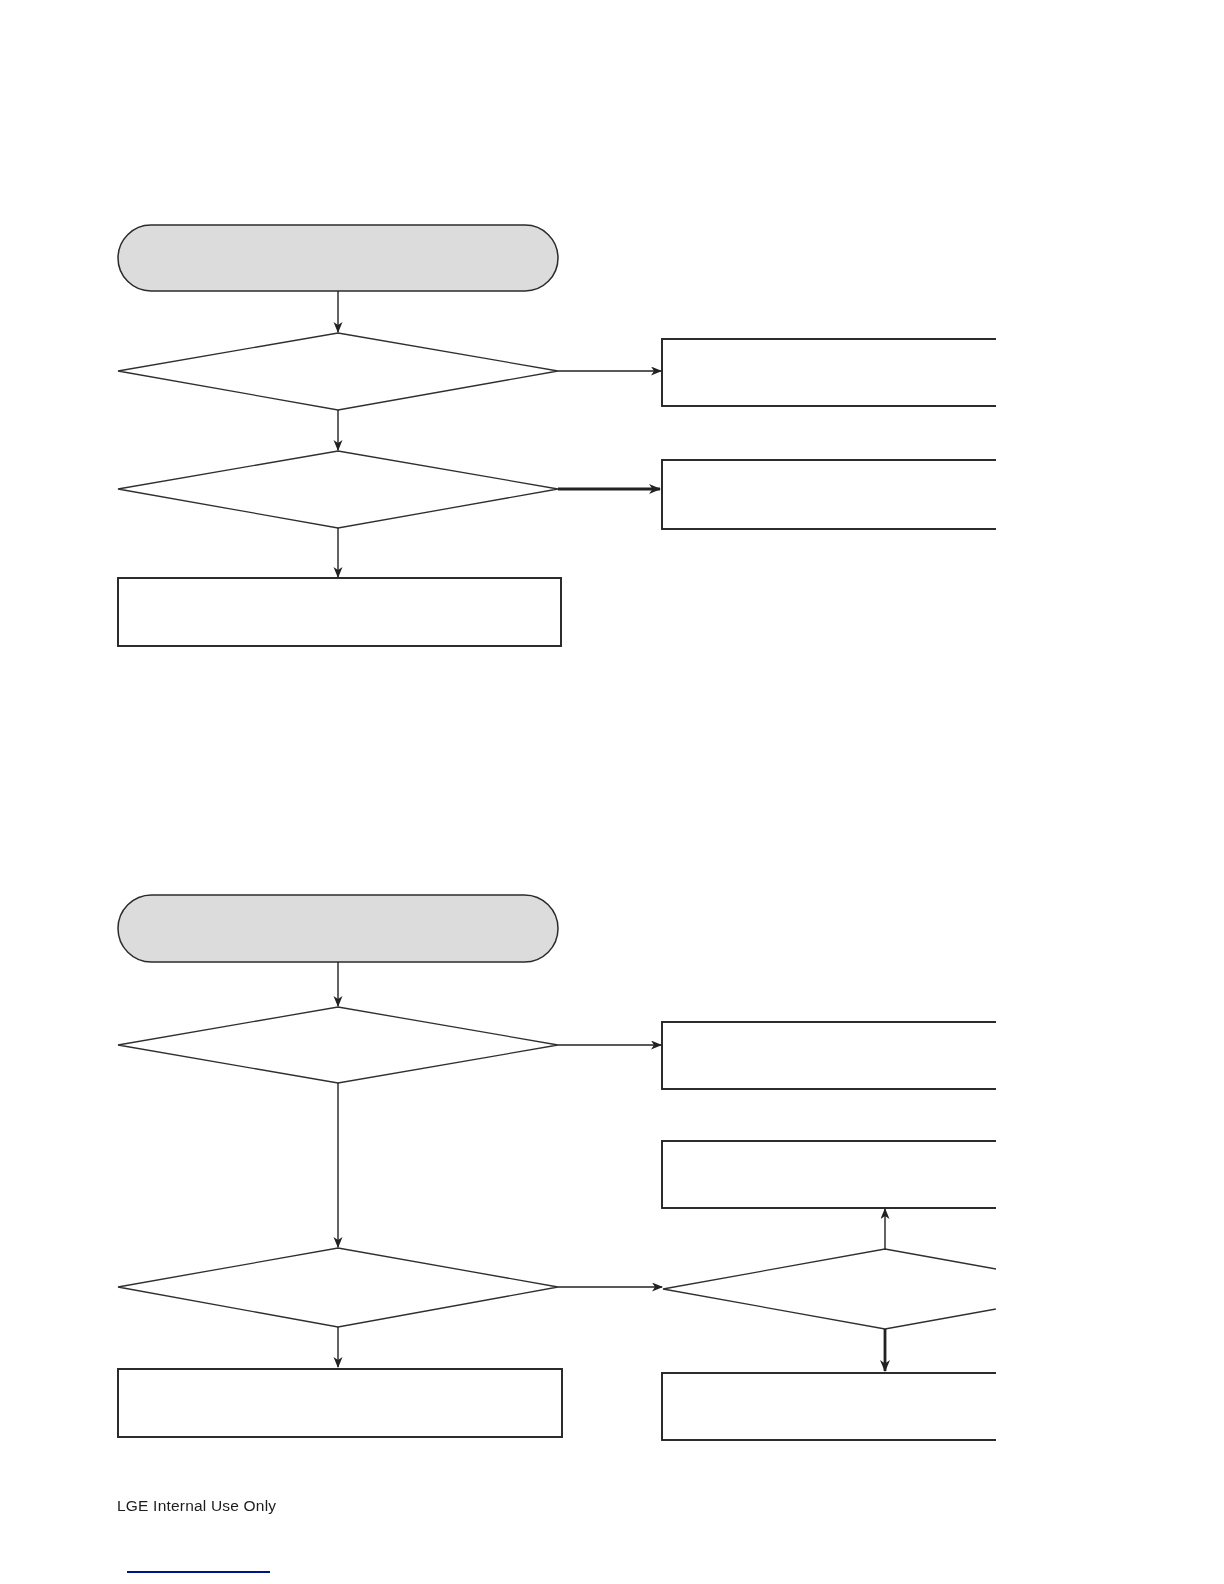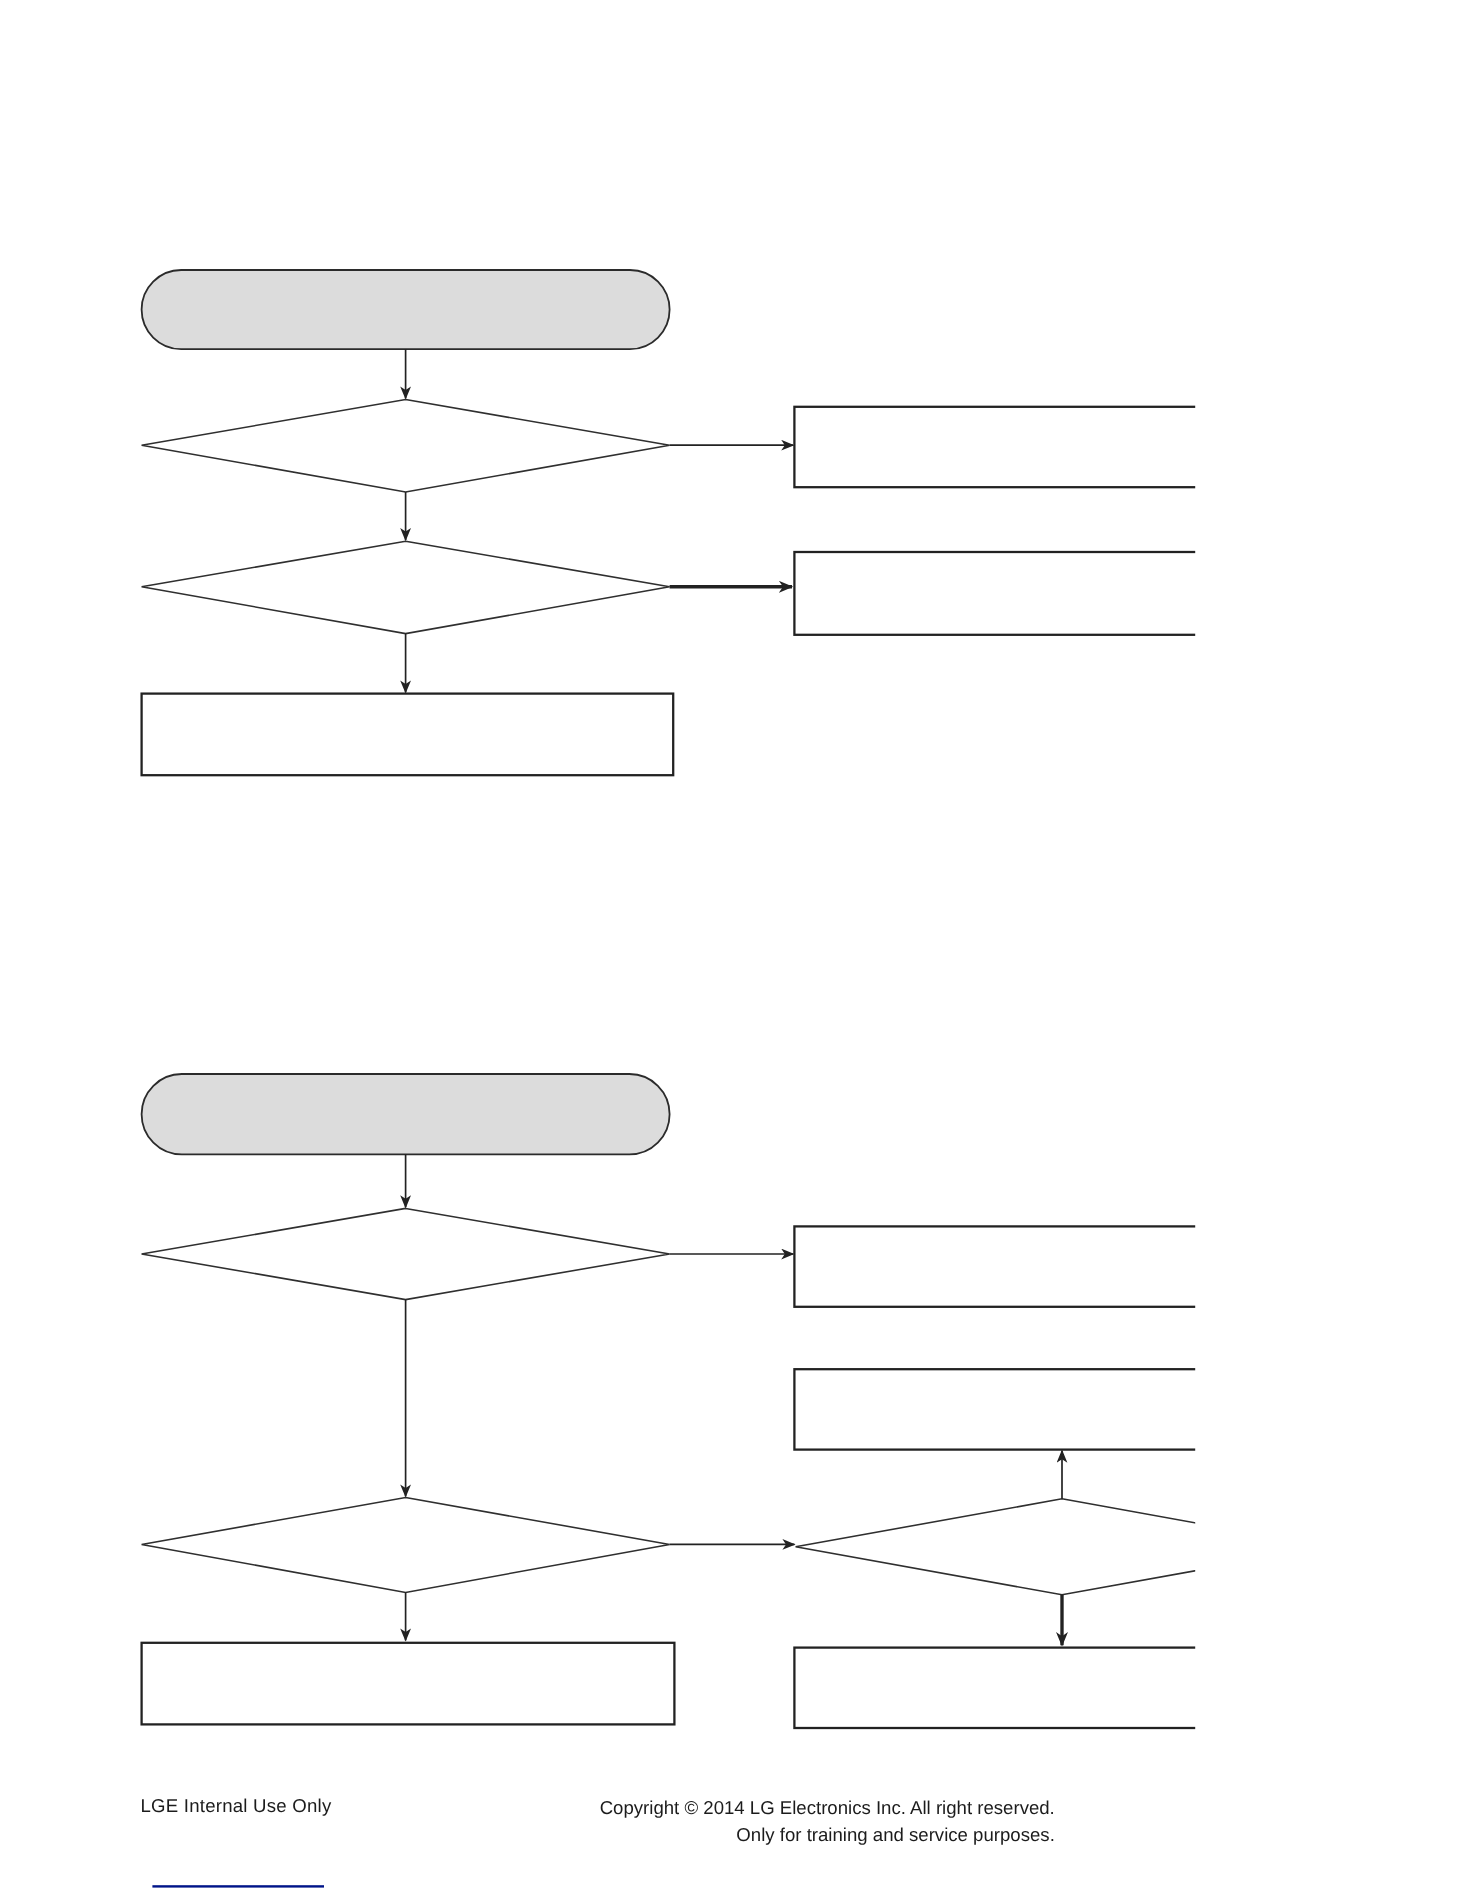--- a/index.html
+++ b/index.html
@@ -124,20 +124,16 @@
 
       <line class="flow" x1="338" y1="1327" x2="338" y2="1367" marker-end="url(#arr)"></line>
 
       <rect class="rect" x="118" y="1369" width="444" height="68"></rect>
       <text class="node-label" x="340" y="1403"></text>
     </g>
   </svg>
 
   <div class="footer-left">LGE Internal Use Only</div>
 
-  <div class="footer-right">
-    <div>Copyright © 2014 LG Electronics Inc. All right reserved.</div>
-    <div>Only for training and service purposes.</div>
-  </div>
 
   <div class="footer-rule" style="background:#001489;"></div>
 
 </div>
 
 </body></html>

